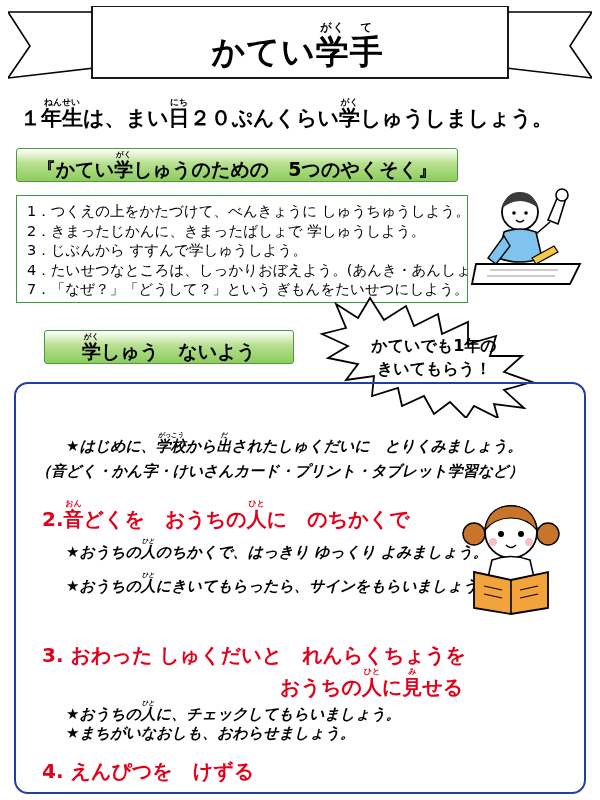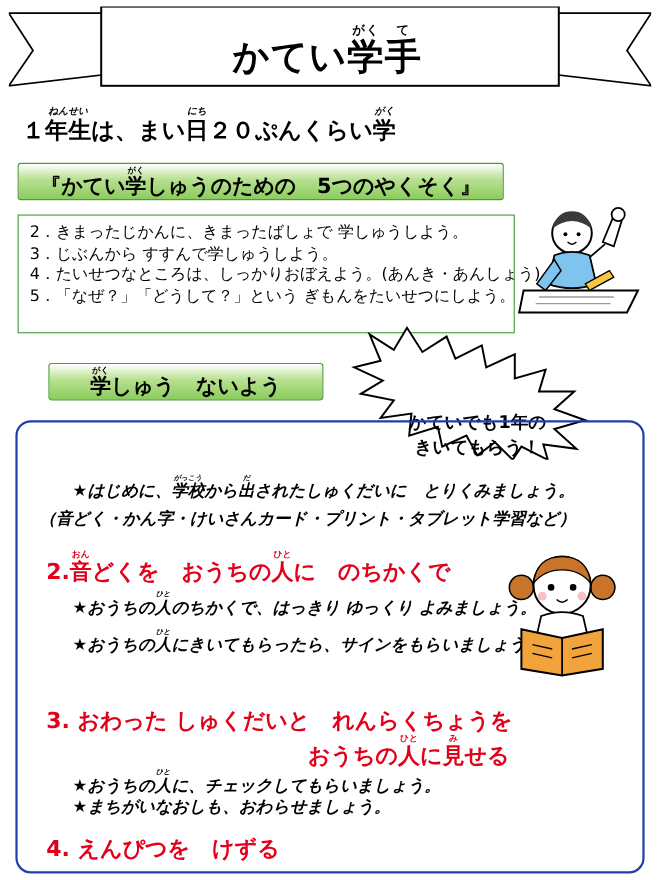--- a/index.html
+++ b/index.html
@@ -71,21 +71,21 @@
     position: absolute;
     left: 20px;
     top: 98px;
     width: 560px;
     font-size: 21px;
     font-weight: bold;
     white-space: nowrap;
     display: flex;
     align-items: flex-end;
   }
-  .intro .ruby-top { font-size: 0.42em; font-style: italic; }
+  .intro .ruby-top { font-size: 0.42em; }
 
   
   .green-bar {
     position: absolute;
     height: 34px;
     border: 1px solid #4f9a3f;
     border-radius: 3px;
     background: linear-gradient(to bottom, #ffffff 0%, #b7e08f 45%, #8ccc5e 100%);
     display: flex;
     align-items: center;
@@ -134,21 +134,21 @@
   }
   .burst-text {
     position: absolute;
     left: 0;
     top: 0;
     width: 232px;
     height: 122px;
     display: flex;
     flex-direction: column;
     align-items: center;
-    justify-content: flex-end;
+    justify-content: center;
     font-size: 16px;
     font-weight: bold;
     line-height: 23px;
     text-align: center;
   }
 
   
   .main-box {
     position: absolute;
     left: 14px;
@@ -275,20 +275,21 @@
       <span class="ruby-wrap">
         <span class="ruby-top">&nbsp;</span>
         <span class="ruby-base">２０ぷんくらい</span>
       </span>
       <span class="ruby-wrap">
         <span class="ruby-top">がく</span>
         <span class="ruby-base">学</span>
       </span>
       <span class="ruby-wrap">
         <span class="ruby-top">&nbsp;</span>
+        <span class="ruby-base">しゅうしましょう。</span>
       </span>
 
   </div>
 
   <div class="green-bar" id="promise-bar">
     <span class="ruby-wrap">
         <span class="ruby-top">&nbsp;</span>
         <span class="ruby-base">『かてい</span>
       </span>
       <span class="ruby-wrap">
@@ -296,24 +297,25 @@
         <span class="ruby-base">学</span>
       </span>
       <span class="ruby-wrap">
         <span class="ruby-top">&nbsp;</span>
         <span class="ruby-base">しゅうのための　5つのやくそく』</span>
       </span>
 
   </div>
 
   <div class="promise-box">
+    <div class="promise-line">1．つくえの上をかたづけて、べんきょうに しゅうちゅうしよう。</div>
     <div class="promise-line">2．きまったじかんに、きまったばしょで 学しゅうしよう。</div>
     <div class="promise-line">3．じぶんから すすんで学しゅうしよう。</div>
     <div class="promise-line">4．たいせつなところは、しっかりおぼえよう。(あんき・あんしょう)</div>
-    <div class="promise-line">5．「なぜ？」「どうして？」という ぎもんをたいせつにしよう。</div>
+    <div class="promise-line">7．「なぜ？」「どうして？」という ぎもんをたいせつにしよう。</div>
   </div>
 
   <div class="illus-boy">
     <svg width="118" height="108" viewBox="0 0 118 108" xmlns="http://www.w3.org/2000/svg">
 
       <path d="M78 34 L88 10 L96 12 L88 38 Z" fill="#ffffff" stroke="#000000" stroke-width="1.6"></path>
       <circle cx="92" cy="9" r="6" fill="#ffffff" stroke="#000000" stroke-width="1.6"></circle>
 
       <circle cx="50" cy="26" r="18" fill="#ffffff" stroke="#000000" stroke-width="1.8"></circle>
 

